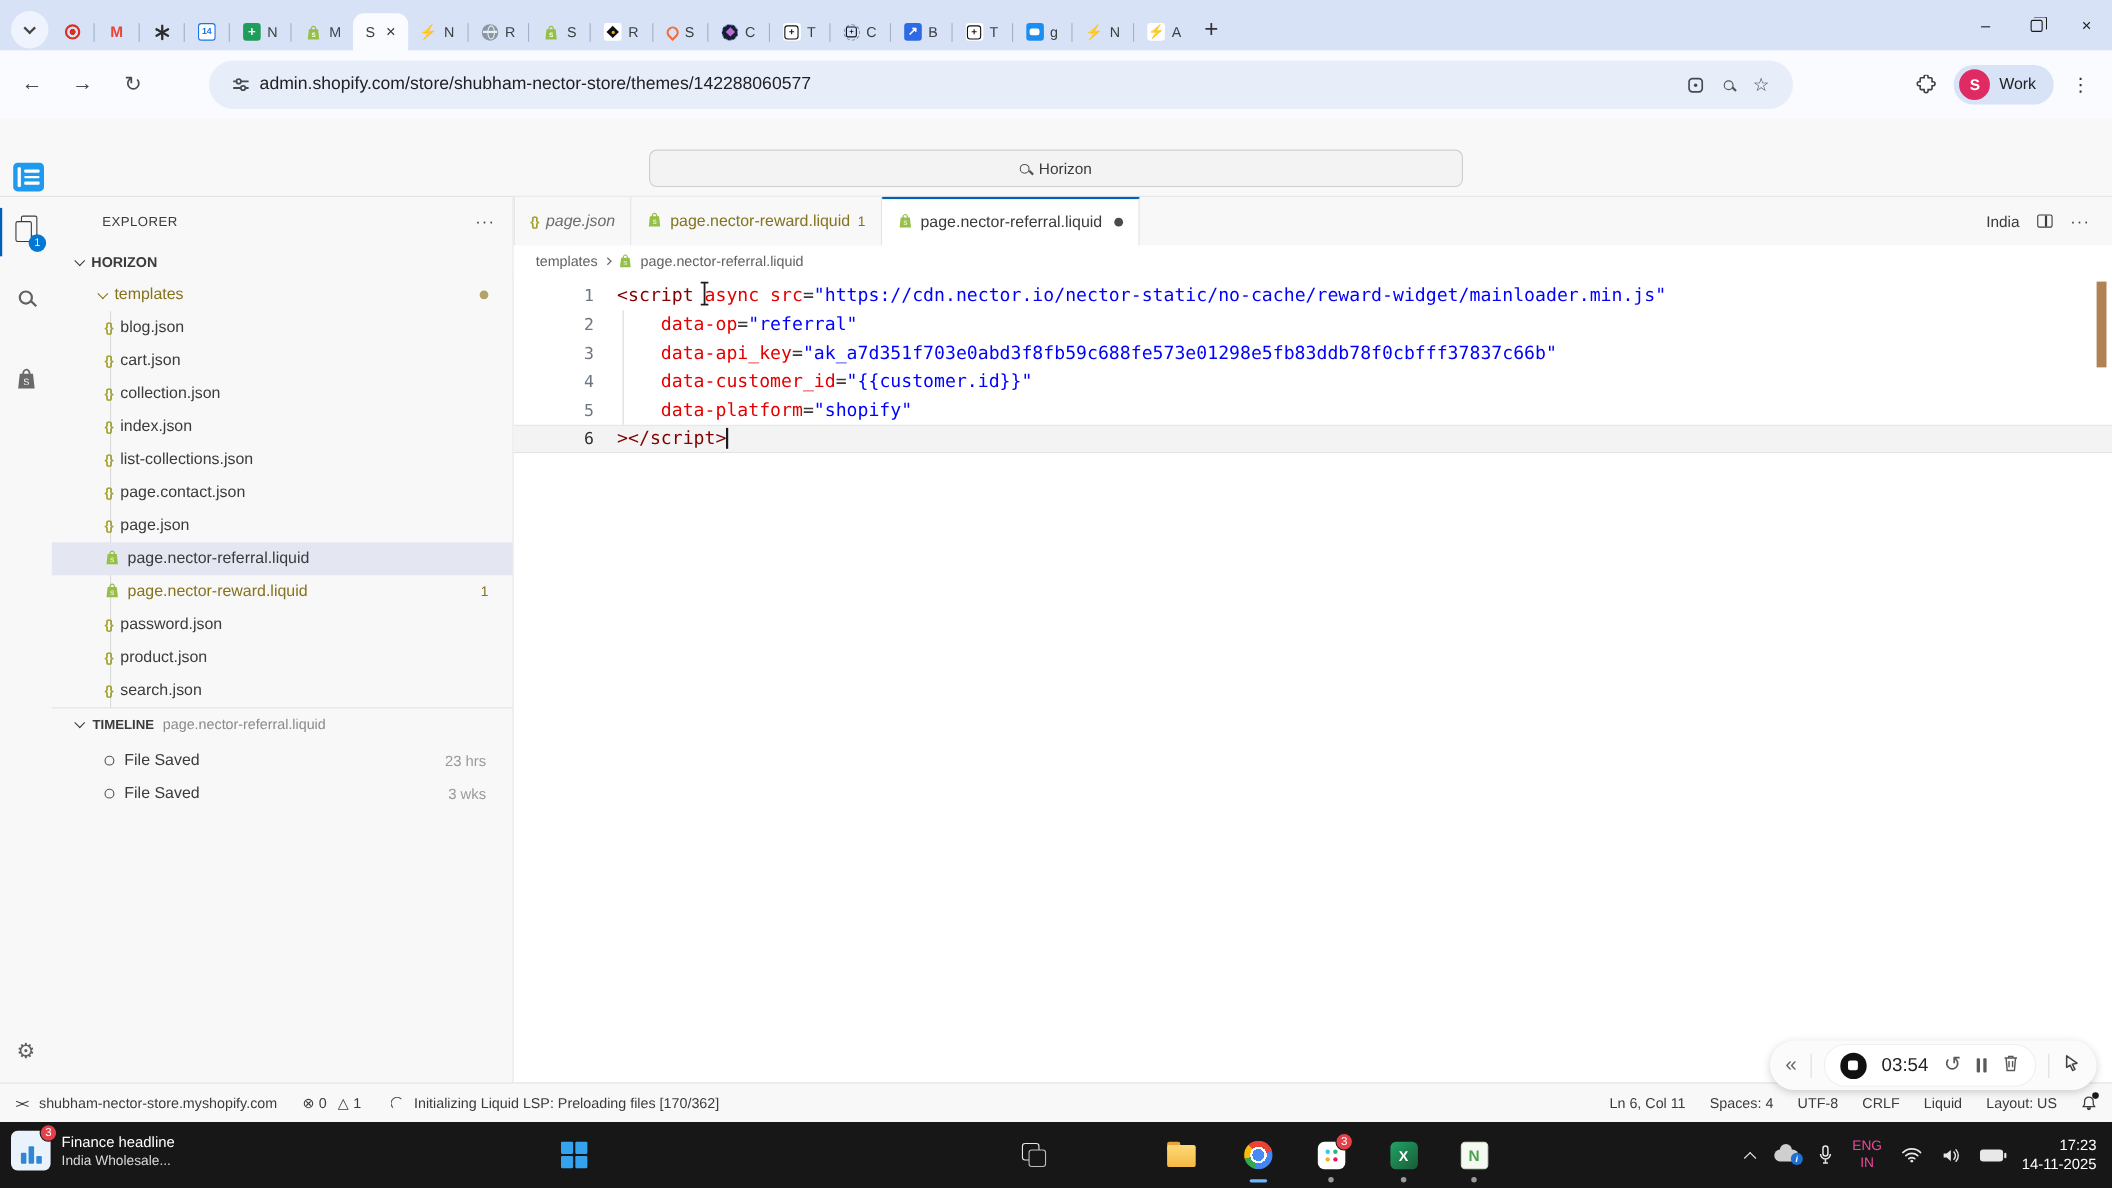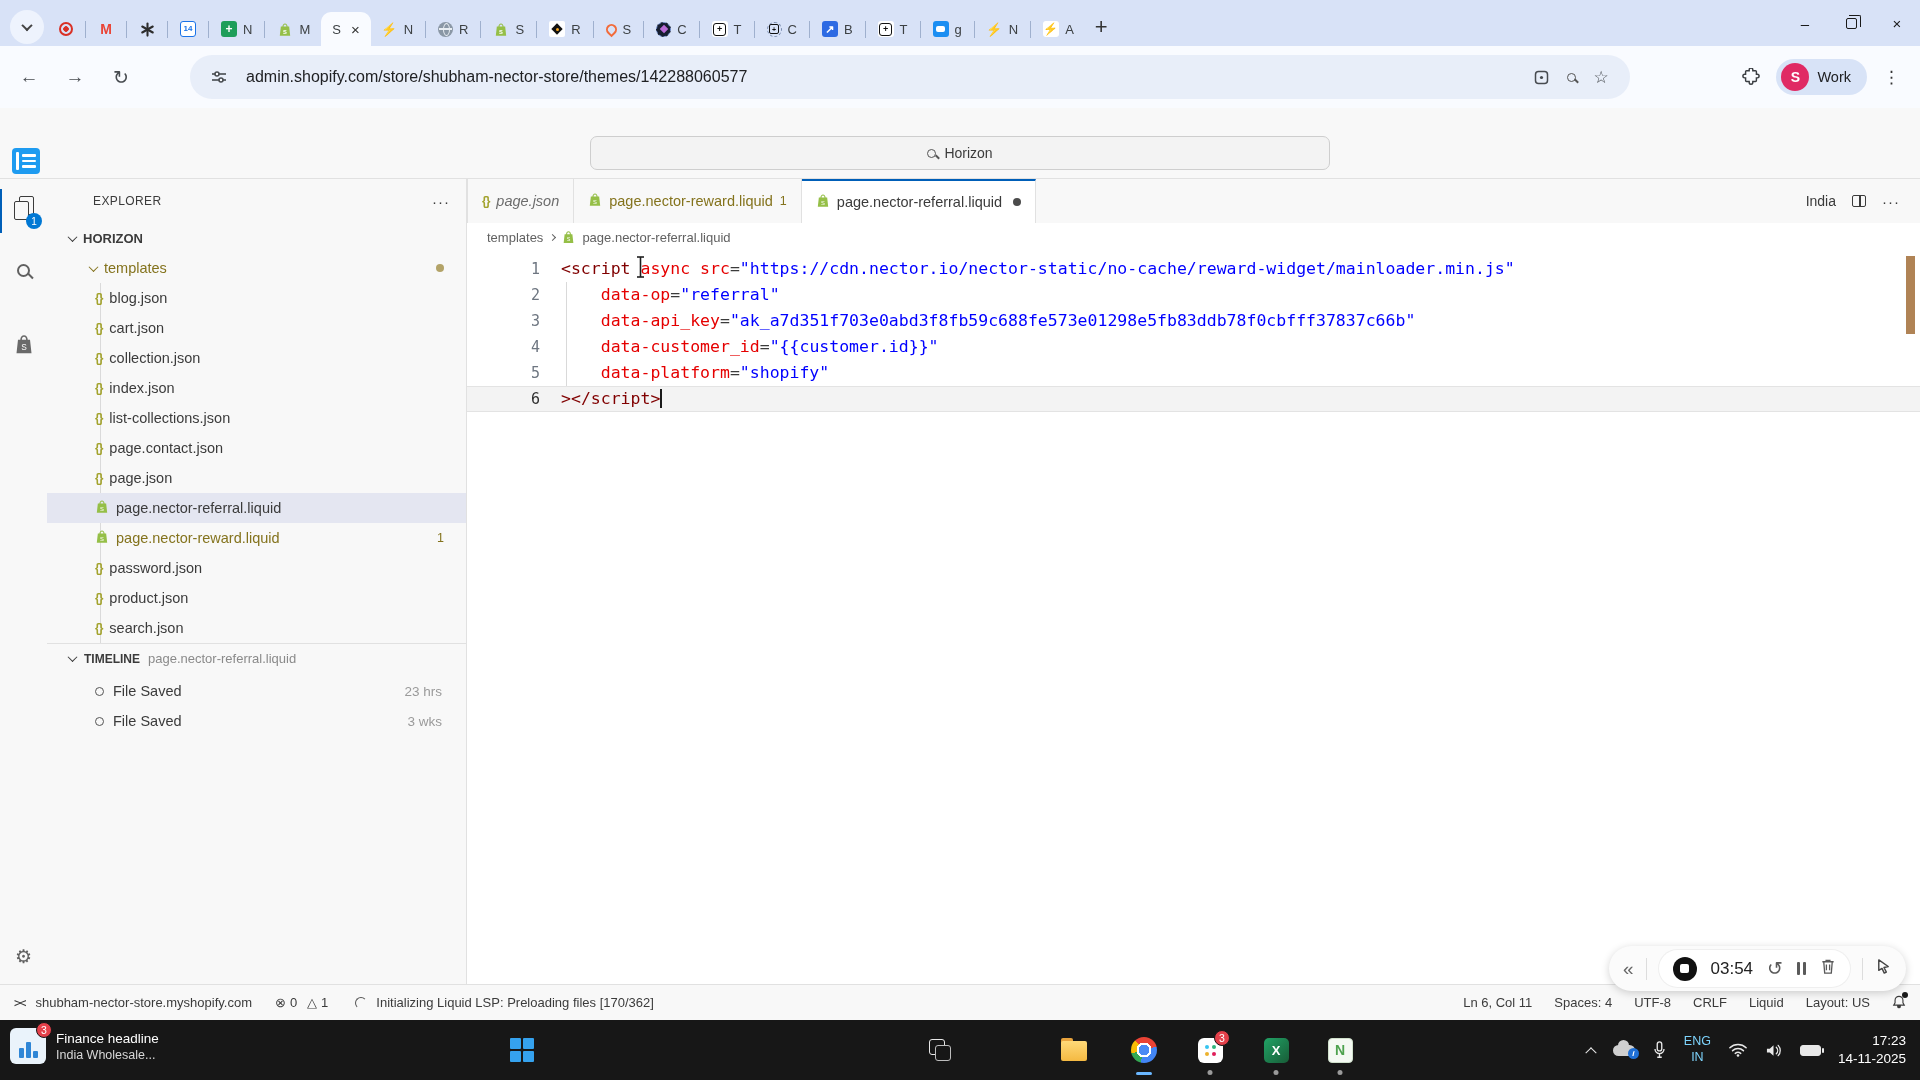--- a/index.html
+++ b/index.html
@@ -45,21 +45,21 @@
   .fv-dashcircle:after{content:"+";width:8px;height:8px;border:1.3px solid #111;border-radius:2px;color:#111;font-size:7px;display:flex;align-items:center;justify-content:center}
   .fv-jira{background:#2d6ae3;color:#fff;font-size:11px;border-radius:3px}.fv-jira:after{content:"\2197"}
   .fv-chat{background:#1b8ef2;border-radius:3px}
   .fv-chat:after{content:"";width:9px;height:6px;background:#fff;border-radius:2px}
   .fv svg{display:block}
 
   
   .toolbar{position:absolute;left:0;top:46px;width:1920px;height:62px;background:#f9fbff;display:flex;align-items:center}
   .navbtn{width:34px;height:34px;display:flex;align-items:center;justify-content:center;font-size:19px;color:#474b50;margin-left:12px}
   .omnibox{position:absolute;left:190px;top:9px;width:1440px;height:44px;background:#e8eef9;border-radius:22px;display:flex;align-items:center;padding:0 14px}
-  .omnibox .url{font-size:16px;color:#202124;margin-left:12px;flex:1}
+  .omnibox .url{font-size:16px;color:#202124;margin-left:2px;flex:1}
   .obicon{width:30px;height:30px;display:flex;align-items:center;justify-content:center;color:#474b50;flex:none}
   .star{font-size:17px;color:#474b50}
   .toolbar-right{position:absolute;right:0;top:46px;height:62px;display:flex;align-items:center;gap:10px;padding-right:14px}
   .profilechip{display:flex;align-items:center;gap:8px;background:#d8e3f7;border-radius:18px;height:36px;padding:0 16px 0 5px}
   .avatar{width:28px;height:28px;border-radius:50%;background:#e02a64;color:#fff;font-size:14px;font-weight:700;display:flex;align-items:center;justify-content:center}
   .profname{font-size:14.5px;color:#202124}
   .kebab{font-size:17px;color:#333;padding:0 6px}
 
   
   .page{position:absolute;left:0;top:108px;width:1920px;height:912px;background:#fff}
@@ -139,21 +139,21 @@
   .scrolldeco{position:absolute;right:5px;top:77px;width:9px;height:78px;background:#b08355}
 
   
   .statusbar{position:absolute;left:0;top:876px;width:1920px;height:36px;background:#f8f8f8;border-top:1px solid #e1e1e1;display:flex;align-items:center;font-size:13px;color:#3b3b3b;padding:0 14px}
   .sb-left{display:flex;align-items:center;gap:9px}
   .remote{font-family:"DejaVu Sans Mono",monospace;font-size:12px;letter-spacing:-2px;margin-right:2px}
   .sb-stat{display:flex;align-items:center;gap:4px;margin-left:14px}
   .sicon{font-size:13px}
   .spin{width:12px;height:12px;border:1.8px solid transparent;border-top-color:#555;border-left-color:#555;border-radius:50%;margin-left:18px;animation:rot 1s linear infinite}
   @keyframes rot{to{transform:rotate(360deg)}}
-  .sb-right{margin-left:auto;display:flex;gap:22px}
+  .sb-right{margin-left:auto;display:flex;align-items:center;gap:22px}
   .bell{position:relative;width:14px;height:14px}
   .bell svg{display:block}
   .belldot{position:absolute;right:-2px;top:-3px;width:6px;height:6px;border-radius:50%;background:#1a1a1a}
 
   
   .recorder{position:absolute;right:14px;top:946px;height:45px;background:#fbfbfb;border-radius:23px;box-shadow:0 2px 8px rgba(0,0,0,.18);display:flex;align-items:center;padding:0 14px;gap:12px;z-index:30}
   .rec-collapse{font-size:19px;color:#666}
   .rec-div{width:1px;height:22px;background:#ddd}
   .rec-inner{background:#fff;border-radius:19px;height:37px;display:flex;align-items:center;gap:14px;padding:0 14px;box-shadow:0 0 0 1px #efefef}
   .rec-stop{width:24px;height:24px;border-radius:50%;background:#111;display:flex;align-items:center;justify-content:center}
@@ -191,21 +191,21 @@
   .slackic{width:25px;height:25px;border-radius:6px;background:#fff;position:relative}
   .slackic:after{content:"";position:absolute;left:7px;top:7px;width:4px;height:4px;border-radius:2px;background:#36c5f0;box-shadow:7px 0 0 #2eb67d,0 7px 0 #ecb22e,7px 7px 0 #e01e5a}
   .excelic{width:25px;height:25px;border-radius:5px;background:linear-gradient(135deg,#21a366,#185c37);color:#fff;font-weight:700;font-size:13px;display:flex;align-items:center;justify-content:center}
   .nppic{width:25px;height:25px;border-radius:4px;background:#f4f9f2;border:1px solid #cfe0cb;color:#4ea24e;font-weight:700;font-size:14px;display:flex;align-items:center;justify-content:center}
   .tray{position:absolute;right:0;top:0;height:60px;display:flex;align-items:center}
   .trayitem{display:flex;align-items:center;justify-content:center;margin:0 9px;position:relative}
   .chevup{width:8px;height:8px;border-right:1.8px solid #e8e8e8;border-bottom:1.8px solid #e8e8e8;transform:rotate(-135deg) translate(-2px,-2px)}
   .cloud{width:22px;height:11px;background:#cfcfcf;border-radius:8px;position:relative}
   .cloud:before{content:"";position:absolute;left:5px;top:-5px;width:11px;height:11px;border-radius:50%;background:#cfcfcf}
   .infodot{position:absolute;right:-4px;bottom:-3px;width:11px;height:11px;border-radius:50%;background:#1f6fd4;color:#fff;font-size:8px;font-style:italic;font-weight:700;display:flex;align-items:center;justify-content:center}
-  .langtxt{font-size:12.5px;line-height:1.25;text-align:center;color:#7dd3fc}
+  .langtxt{font-size:12.5px;line-height:1.25;text-align:center;color:#ec4899}
   .battery{width:21px;height:11px;border:1.5px solid #e8e8e8;border-radius:3px;position:relative;background:#e8e8e8}
   .battery:after{content:"";position:absolute;right:-4px;top:2px;width:2px;height:5px;background:#e8e8e8;border-radius:1px}
   .clock{font-size:13.5px;line-height:1.35;text-align:right;color:#fff;margin:0 14px 0 8px}
 </style>
 </head>
 <body>
 
 <div class="screen">
 
   <header class="tabstrip">

